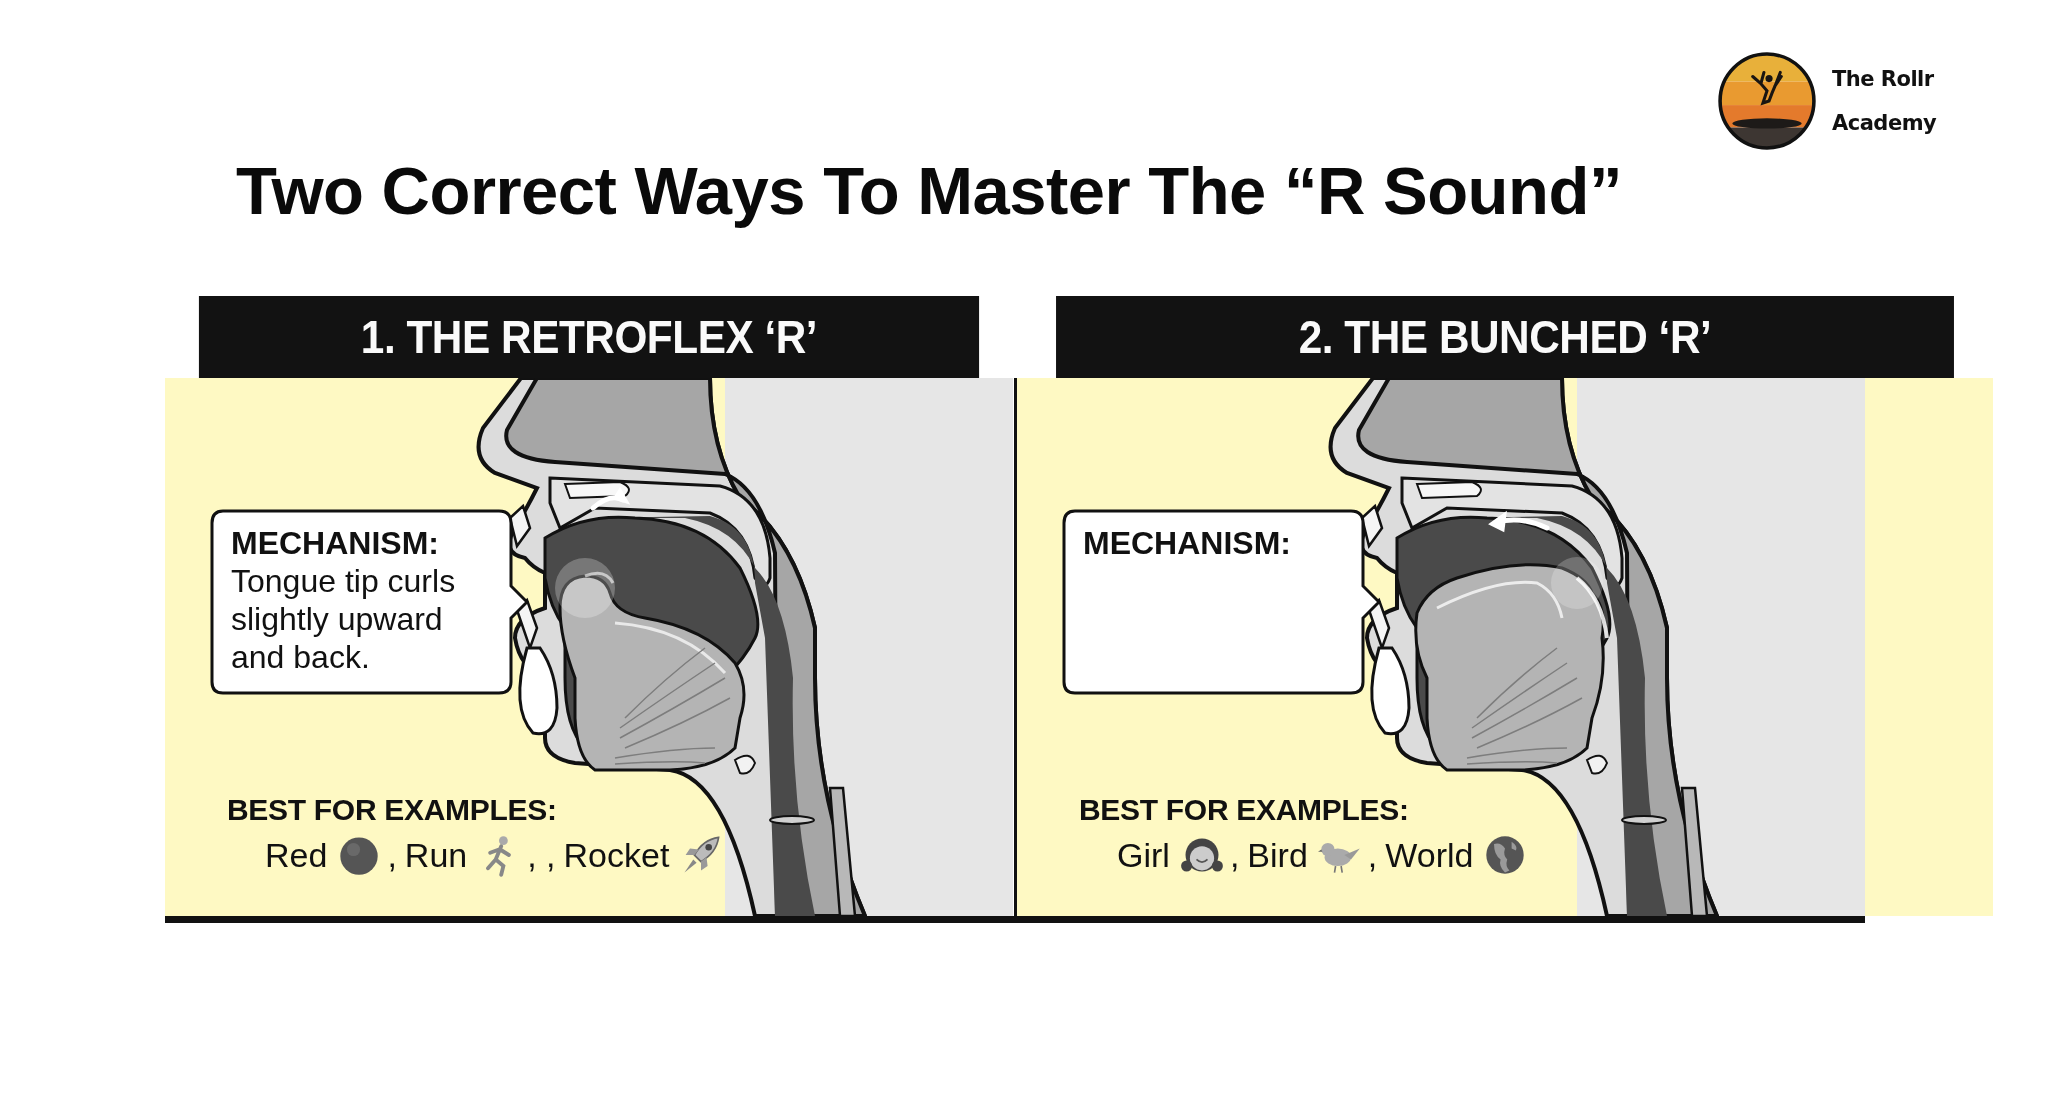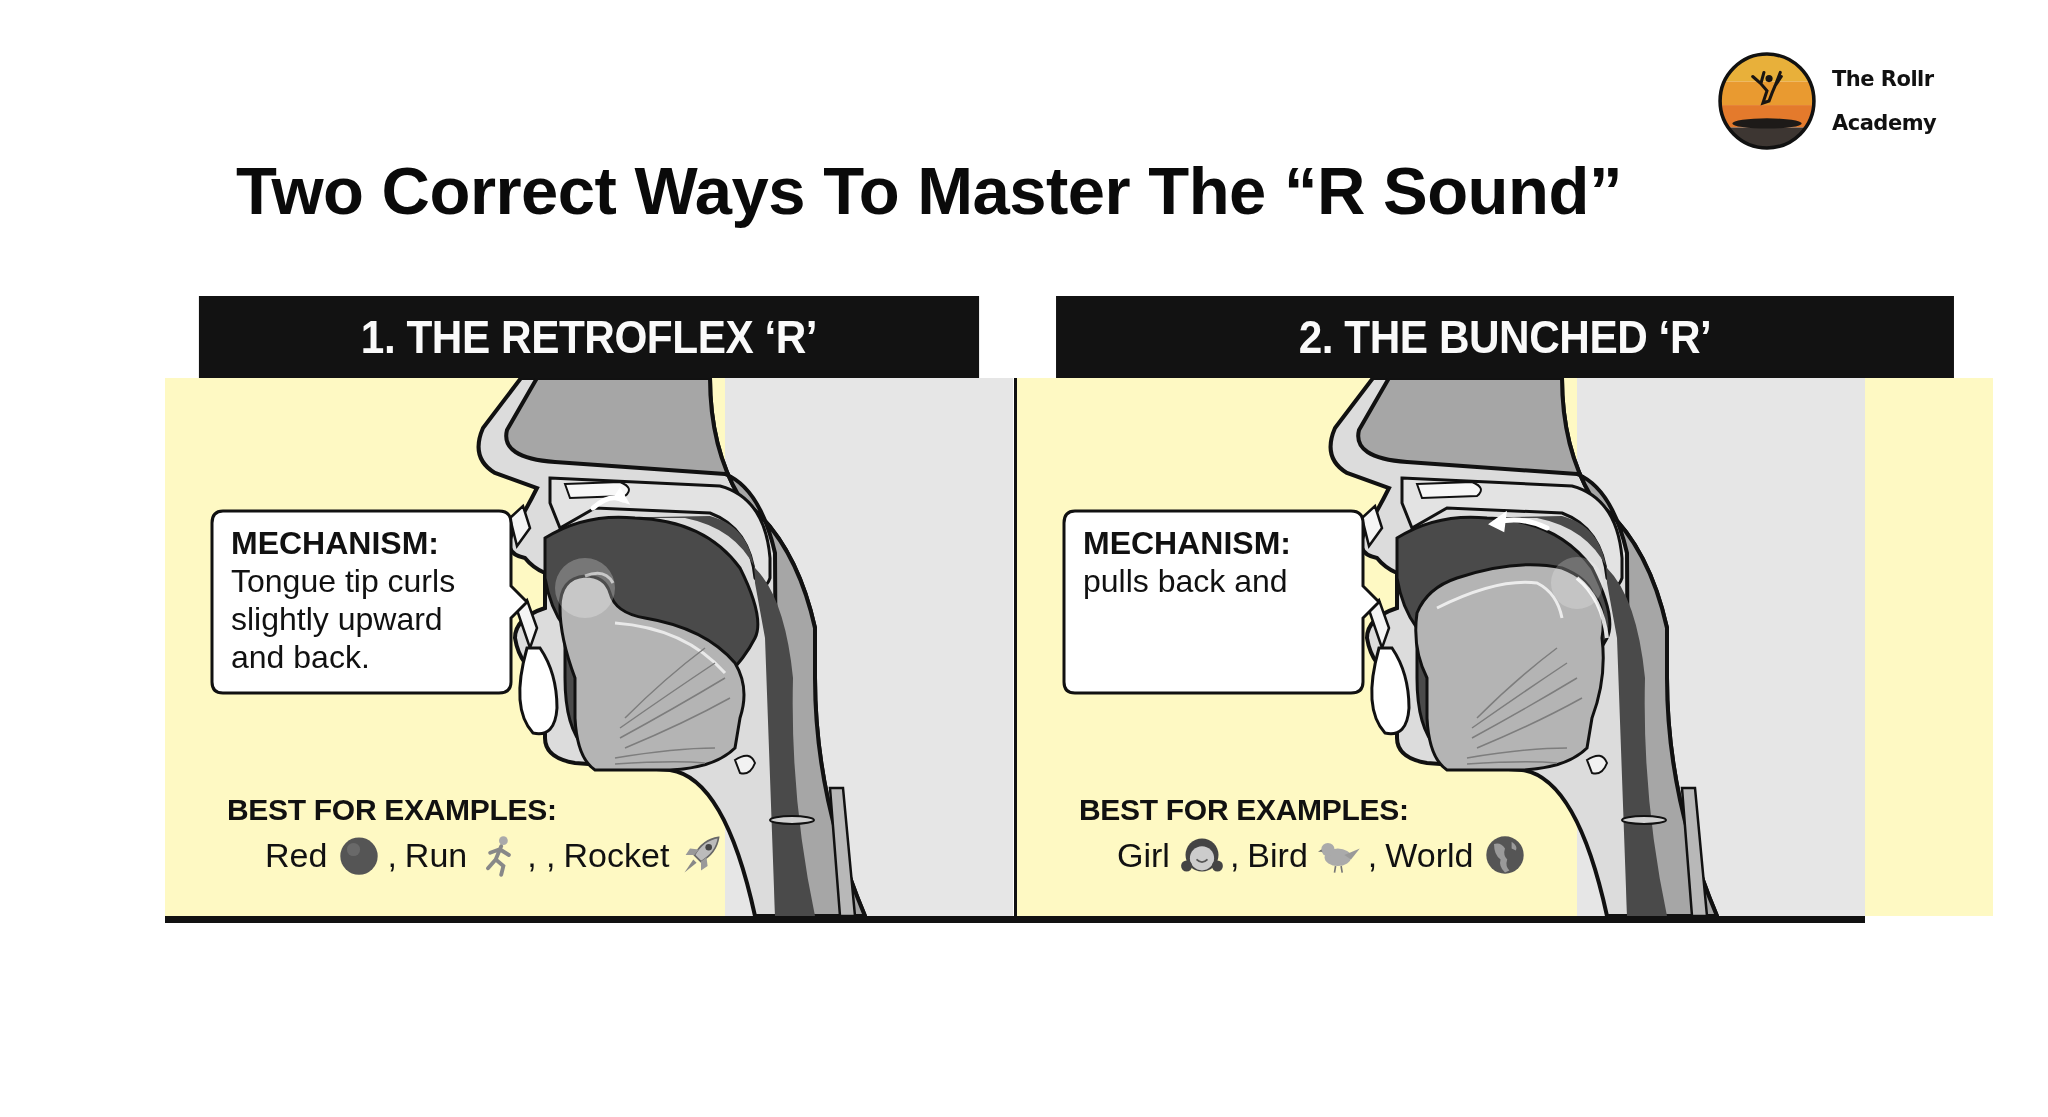--- a/index.html
+++ b/index.html
@@ -187,21 +187,20 @@
         <path d="M665 410 L678 410 L690 538 L675 538 Z" fill="#b8b8b8" stroke="#111" stroke-width="2.5"></path>
         <path d="M530 150 Q505 138 480 144" fill="none" stroke="#ffffff" stroke-width="5" stroke-linecap="round"></path>
         <path d="M474 146 L488 136 L486 152 Z" fill="#ffffff" stroke="#ffffff" stroke-width="3"></path>
       </svg>
       <div class="callout">
         <svg width="320" height="188" viewBox="0 0 320 188">
           <path d="M14 3 L290 3 Q302 3 302 15 L302 78 L318 94 L302 110 L302 174 Q302 185 290 185 L14 185 Q3 185 3 174 L3 15 Q3 3 14 3 Z" fill="#ffffff" stroke="#111" stroke-width="3"></path>
         </svg>
         <div class="callout-text">
           <span class="callout-title">MECHANISM:</span>
-          <span class="callout-line">pulls back and</span>
         </div>
       </div>
       <div class="examples">
         <span class="examples-title">BEST FOR EXAMPLES:</span>
         <div class="examples-row">
           <span class="ex-word">Girl</span>
           <svg class="ex-icon" viewBox="0 0 40 40">
               <circle cx="20" cy="20" r="15" fill="#444"></circle>
               <circle cx="20" cy="23" r="11" fill="#ccc"></circle>
               <circle cx="6" cy="30" r="5" fill="#444"></circle>

